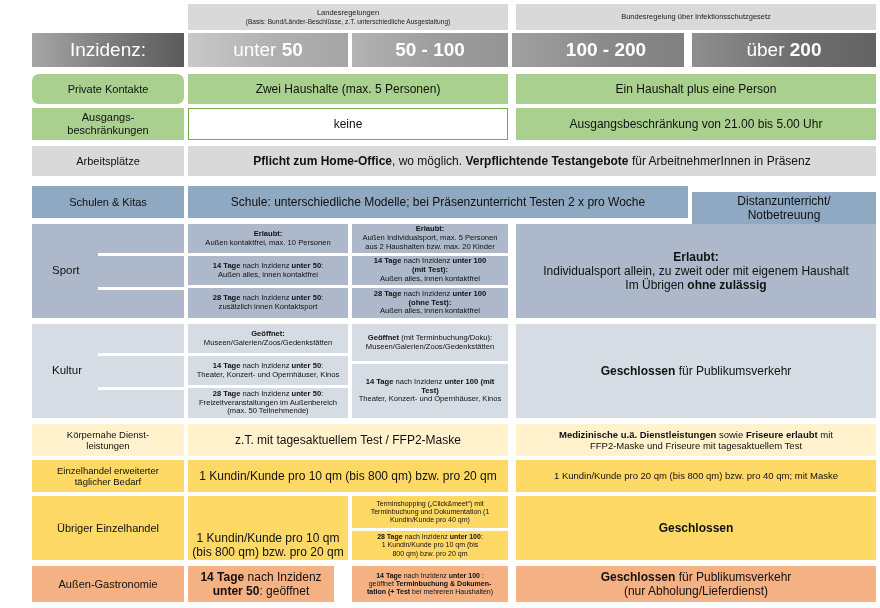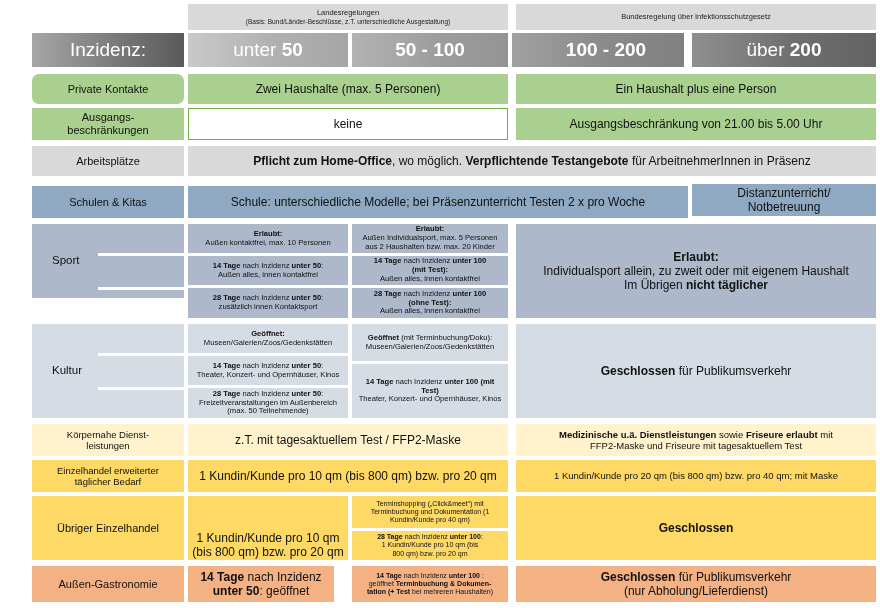--- a/index.html
+++ b/index.html
@@ -125,26 +125,26 @@
   <div class="cell grey t-body" style="left:188px;top:146px;width:688px;height:30px;">
     <span><b>Pflicht zum Home-Office</b><span>, wo möglich. </span><b>Verpflichtende Testangebote</b><span> für ArbeitnehmerInnen in Präsenz</span></span>
   </div>
 
   <div class="cell blue-dark t-label" style="left:32px;top:186px;width:152px;height:32px;">
     <span>Schulen &amp; Kitas</span>
   </div>
   <div class="cell blue-dark t-body" style="left:188px;top:186px;width:500px;height:32px;">
     <span>Schule: unterschiedliche Modelle; bei Präsenzunterricht Testen 2 x pro Woche</span>
   </div>
-  <div class="cell blue-dark t-body" style="left:692px;top:184px;width:184px;height:32px;">
+  <div class="cell blue-dark t-body" style="left:692px;top:192px;width:184px;height:32px;">
     <span class="ln">Distanzunterricht/</span>
     <span class="ln">Notbetreuung</span>
   </div>
 
-  <div class="cell blue-mid t-sport" style="left:32px;top:224px;width:152px;height:74px;align-items:flex-start;padding-left:20px;">
+  <div class="cell blue-mid t-sport" style="left:32px;top:224px;width:152px;height:94px;align-items:flex-start;padding-left:20px;">
     <span>Sport</span>
   </div>
 
   <div style="position:absolute;left:98px;top:253px;width:86px;height:3px;background:#ffffff;"></div>
   <div style="position:absolute;left:98px;top:287px;width:86px;height:3px;background:#ffffff;"></div>
 
   <div class="cell blue-mid t-tiny" style="left:188px;top:224px;width:160px;height:29px;">
     <span class="ln"><b>Erlaubt:</b></span>
     <span class="ln">Außen kontaktfrei, max. 10 Personen</span>
   </div>
@@ -169,21 +169,21 @@
   </div>
   <div class="cell blue-mid t-tiny" style="left:352px;top:288px;width:156px;height:30px;">
     <span class="ln"><b>28 Tage</b><span> nach Inzidenz </span><b>unter 100</b></span>
     <span class="ln"><b>(ohne Test):</b></span>
     <span class="ln">Außen alles, innen kontaktfrei</span>
   </div>
 
   <div class="cell blue-mid t-body" style="left:516px;top:224px;width:360px;height:94px;">
     <span class="ln"><b>Erlaubt:</b></span>
     <span class="ln">Individualsport allein, zu zweit oder mit eigenem Haushalt</span>
-    <span class="ln"><span>Im Übrigen </span><b>nicht täglicher</b></span>
+    <span class="ln"><span>Im Übrigen </span><b>ohne zulässig</b></span>
   </div>
 
   <div class="cell blue-light t-sport" style="left:32px;top:324px;width:152px;height:94px;align-items:flex-start;padding-left:20px;">
     <span>Kultur</span>
   </div>
   <div style="position:absolute;left:98px;top:353px;width:86px;height:3px;background:#ffffff;"></div>
   <div style="position:absolute;left:98px;top:387px;width:86px;height:3px;background:#ffffff;"></div>
 
   <div class="cell blue-light t-tiny" style="left:188px;top:324px;width:160px;height:29px;">
     <span class="ln"><b>Geöffnet:</b></span>

